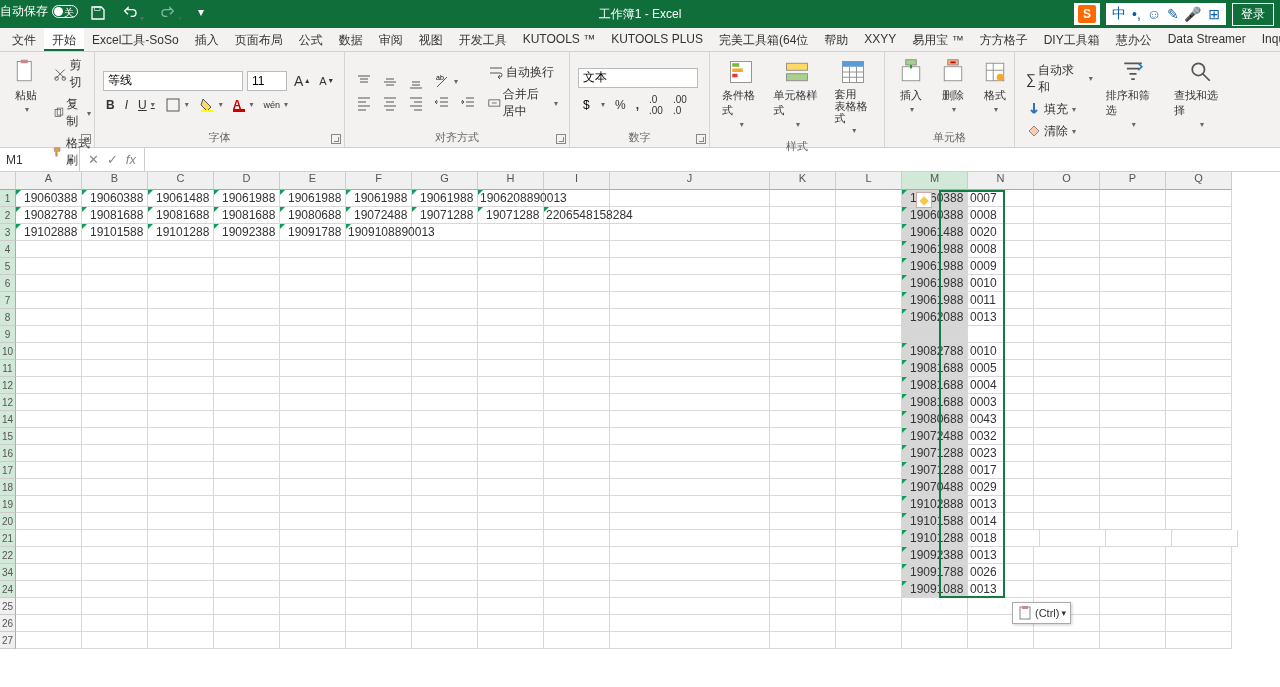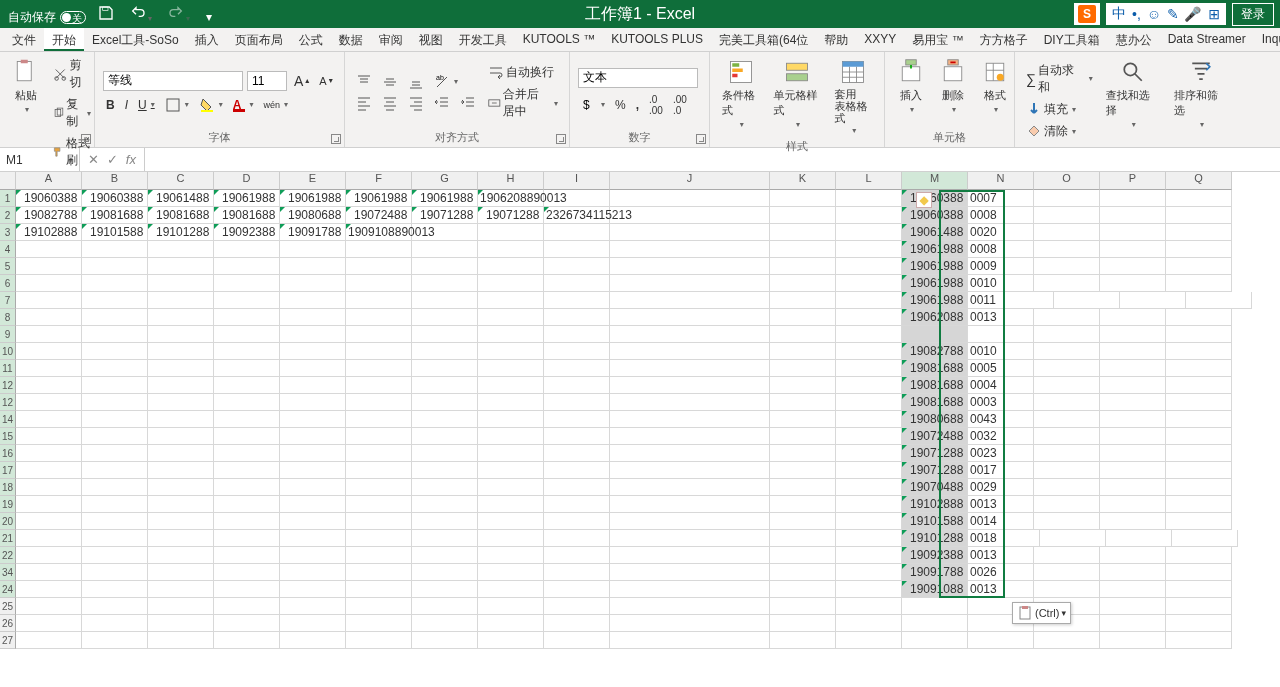--- a/index.html
+++ b/index.html
@@ -1,27 +1,27 @@
 <!DOCTYPE html>
 <html><head>
 <meta charset="utf-8">
 <style>
 * { margin:0; padding:0; box-sizing:border-box; font-family:"Microsoft YaHei",Arial,sans-serif; }
 body { width:1280px; height:687px; background:#fff; overflow:hidden; font-size:12px; color:#333; position:relative; }
 
 
 .titlebar { height:28px; background:#0f6e3a; display:flex; align-items:center; color:#fff; position:relative; }
-.titlebar-left { display:flex; align-items:flex-end; gap:8px; padding-left:8px; }
+.titlebar-left { display:flex; align-items:flex-start; gap:8px; }
 .autosave { display:flex; align-items:center; gap:4px; font-size:12px; }
 .toggle { width:26px; height:13px; border:1px solid #fff; border-radius:7px; position:relative; }
 .toggle::after { content:""; position:absolute; left:1px; top:1px; width:9px; height:9px; border-radius:50%; background:#fff; }
 .toggle-text { font-size:10px; position:absolute; right:3px; top:0; color:#fff; }
 .tb-icon { width:16px; height:16px; fill:#fff; cursor:pointer; }
 .tb-btn { padding:2px 4px; cursor:pointer; }
-.titlebar-center { position:absolute; left:50%; transform:translateX(-50%); font-size:16px; }
+.titlebar-center { position:absolute; left:50%; transform:translateX(-50%); font-size:12px; }
 .titlebar-right { position:absolute; right:6px; display:flex; align-items:center; gap:6px; }
 .sogou-badge { background:#fff; padding:2px 4px; display:flex; align-items:center; gap:2px; }
 .sogou-s { width:18px; height:18px; background:#ff6a00; color:#fff; display:flex; align-items:center; justify-content:center; font-weight:bold; border-radius:2px; }
 .ime-icons { background:#fff; color:#0a5caa; padding:2px 6px; display:flex; gap:6px; align-items:center; font-size:14px; }
 .login-btn { border:1px solid #fff; padding:2px 8px; font-size:12px; cursor:pointer; }
 
 
 .tabs { height:24px; background:#f3f2f1; border-bottom:1px solid #d0d0d0; display:flex; align-items:stretch; padding-left:4px; }
 .tab { padding:4px 8px; font-size:12px; cursor:pointer; white-space:nowrap; }
 .tab.active { background:#fff; border-bottom:2px solid #0f6e3a; }
@@ -390,31 +390,31 @@
           </div>
         <div class="btn-sm dd">
             <svg class="ico" viewBox="0 0 16 16">
               <path d="M3 8l5-5 5 5-5 5z" fill="#f8cbad" stroke="#888"></path>
             </svg>
             <span>清除</span>
           </div>
       </div>
       <div class="big-btn dd">
           <svg viewBox="0 0 32 32">
+            <path d="M6 6h20M9 12h14M12 18h8M14 24h4" stroke="#555" stroke-width="2"></path>
+            <path d="M22 6l4 4-4 4" fill="none" stroke="#2e75b6" stroke-width="2"></path>
+          </svg>
+          <span>排序和筛选</span>
+        </div>
+      <div class="big-btn dd">
+          <svg viewBox="0 0 32 32">
             <circle cx="13" cy="13" r="7" fill="none" stroke="#555" stroke-width="2"></circle>
             <path d="M18 18l8 8" stroke="#555" stroke-width="2"></path>
           </svg>
           <span>查找和选择</span>
-        </div>
-      <div class="big-btn dd">
-          <svg viewBox="0 0 32 32">
-            <path d="M6 6h20M9 12h14M12 18h8M14 24h4" stroke="#555" stroke-width="2"></path>
-            <path d="M22 6l4 4-4 4" fill="none" stroke="#2e75b6" stroke-width="2"></path>
-          </svg>
-          <span>排序和筛选</span>
         </div>
     </div>
   </div>
 </div>
 
 <div class="fx-bar">
   <div class="name-box">
     <span>M1</span>
       <span style="color:#888;font-size:9px">▾</span>
   </div>
@@ -501,21 +501,21 @@
         <div class="cell-row">
           <div class="cell wA rel greentri" style="width: 66px;">19082788</div>
           <div class="cell wB rel greentri" style="width: 66px;">19081688</div>
           <div class="cell wC rel greentri" style="width: 66px;">19081688</div>
           <div class="cell wD rel greentri" style="width: 66px;">19081688</div>
           <div class="cell wE rel greentri" style="width: 66px;">19080688</div>
           <div class="cell wF rel greentri" style="width: 66px;">19072488</div>
           <div class="cell wG rel greentri" style="width: 66px;">19071288</div>
           <div class="cell wH rel greentri" style="width: 66px;">19071288</div>
           <div class="cell wI rel ov greentri" style="width: 66px;">
-            <span>2326734115213</span>
+            <span>2206548158284</span>
           </div>
           <div class="cell wJ" style="width: 160px;"></div>
           <div class="cell wK" style="width: 66px;"></div>
           <div class="cell wL" style="width: 66px;"></div>
           <div class="cell wM sel rel greentri" style="width: 66px;">19060388</div>
           <div class="cell wN" style="width: 66px;">0008</div>
           <div class="cell wO" style="width: 66px;"></div>
           <div class="cell wP" style="width: 66px;"></div>
           <div class="cell wQ" style="width: 66px;"></div>
         </div>
@@ -604,21 +604,21 @@
           <div class="cell wD" style="width: 66px;"></div>
           <div class="cell wE" style="width: 66px;"></div>
           <div class="cell wF" style="width: 66px;"></div>
           <div class="cell wG" style="width: 66px;"></div>
           <div class="cell wH" style="width: 66px;"></div>
           <div class="cell wI" style="width: 66px;"></div>
           <div class="cell wJ" style="width: 160px;"></div>
           <div class="cell wK" style="width: 66px;"></div>
           <div class="cell wL" style="width: 66px;"></div>
           <div class="cell wM sel rel greentri" style="width: 66px;">19061988</div>
-          <div class="cell wN" style="width: 86px;">0011</div>
+          <div class="cell wN" style="width: 66px;">0011</div>
           <div class="cell wO" style="width: 66px;"></div>
           <div class="cell wP" style="width: 66px;"></div>
           <div class="cell wQ" style="width: 66px;"></div>
         </div>
         <div class="cell-row">
           <div class="cell wA" style="width: 66px;"></div>
           <div class="cell wB" style="width: 66px;"></div>
           <div class="cell wC" style="width: 66px;"></div>
           <div class="cell wD" style="width: 66px;"></div>
           <div class="cell wE" style="width: 66px;"></div>

